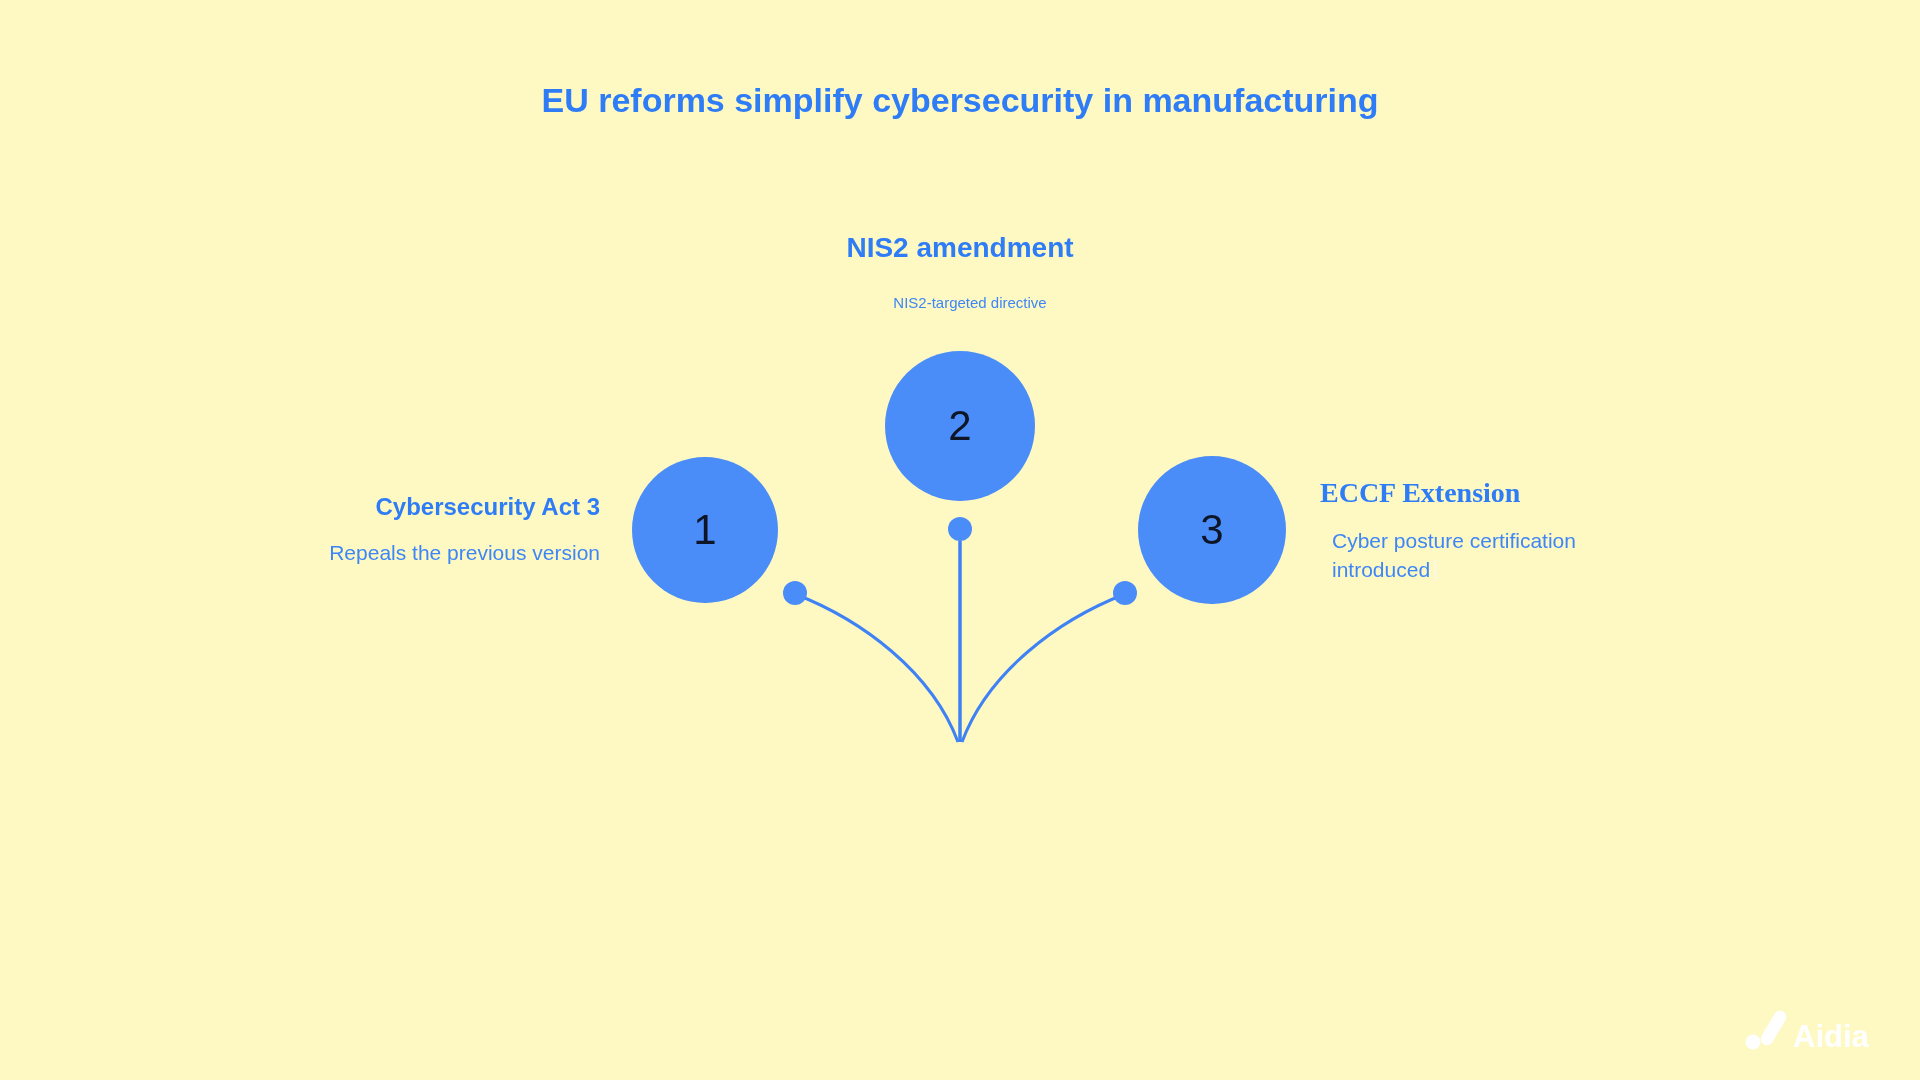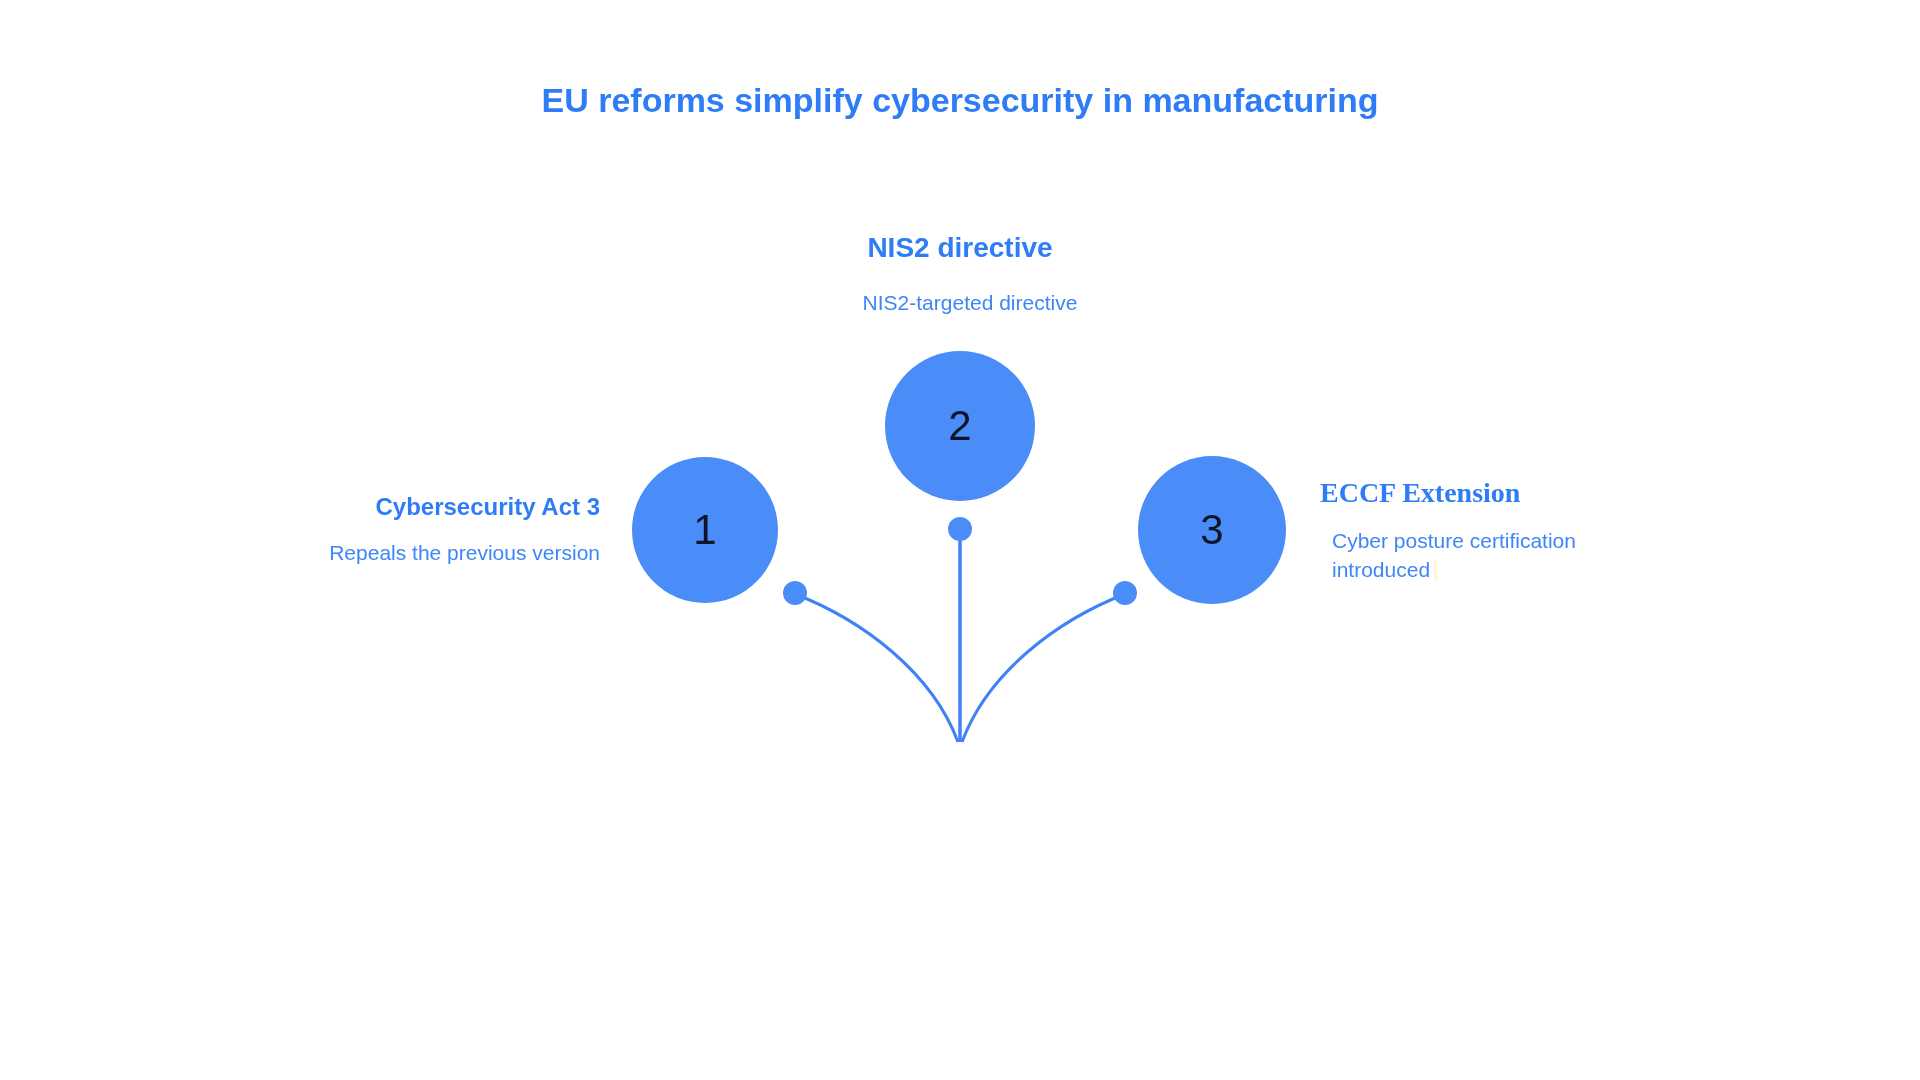--- a/index.html
+++ b/index.html
@@ -4,21 +4,21 @@
 <style>
   html, body {
     margin: 0;
     padding: 0;
     background: #000000;
   }
   .canvas {
     position: relative;
     width: 1920px;
     height: 1080px;
-    background: #ffffff;
+    background: #fef9c3;
     overflow: hidden;
     font-family: "Liberation Sans", sans-serif;
   }
   .title {
     position: absolute;
     left: 0; right: 0;
     top: 80px;
     margin: 0;
     text-align: center;
     font-size: 34px;
@@ -70,21 +70,21 @@
     position: absolute;
     left: 0; right: 0;
     top: 231px;
     font-size: 28px;
     line-height: 34px;
   }
   .label-top .label-desc {
     position: absolute;
     left: 0; right: 0;
     top: 290px;
-    font-size: 21px;
+    font-size: 15px;
     line-height: 25px;
     padding-left: 20px;
   }
   .label-left {
     position: absolute;
     right: 1320px;
     top: 0;
     text-align: right;
   }
   .label-left .label-heading {
@@ -163,21 +163,21 @@
     <span class="num">1</span>
   </div>
   <div class="node node-2">
     <span class="num">2</span>
   </div>
   <div class="node node-3">
     <span class="num">3</span>
   </div>
 
   <div class="label-top">
-    <div class="label-heading">NIS2 directive</div>
+    <div class="label-heading">NIS2 amendment</div>
     <div class="label-desc">NIS2-targeted directive</div>
   </div>
 
   <div class="label-left">
     <div class="label-heading">Cybersecurity Act 3</div>
     <div class="label-desc">Repeals the previous version</div>
   </div>
 
   <div class="label-right">
     <div class="label-heading">ECCF Extension</div>

